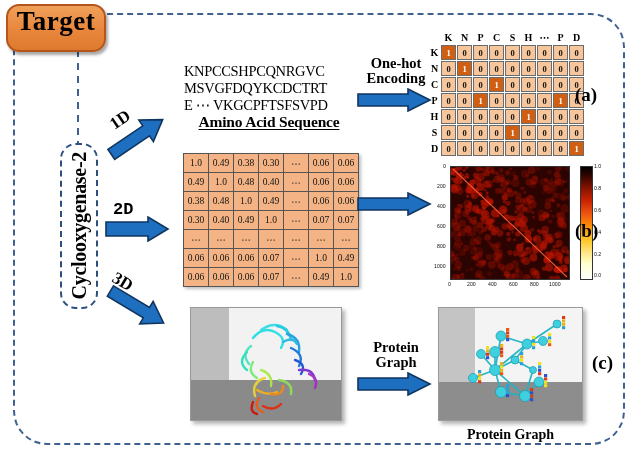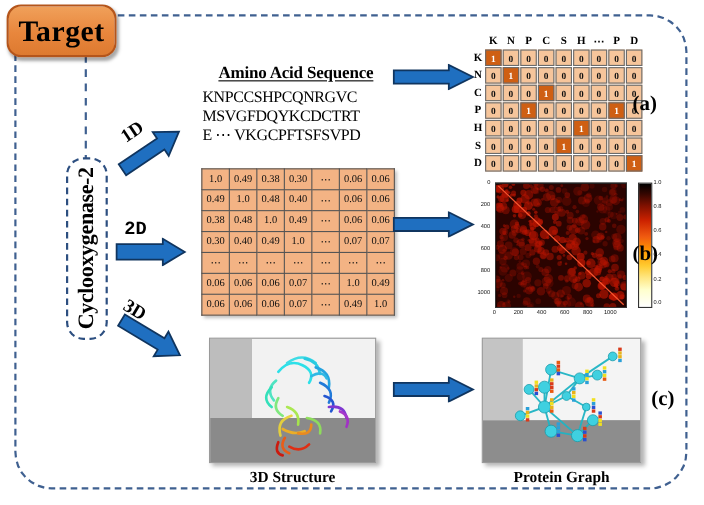--- a/index.html
+++ b/index.html
@@ -11,21 +11,21 @@
     position:absolute;left:13px;top:13px;width:612px;height:432px;
     border:2px dashed #3f6090;border-radius:34px;box-sizing:border-box;
   }
 
   
   #target-badge{
     position:absolute;left:6px;top:4px;width:96px;height:44px;
     background:linear-gradient(180deg,#f0a05a 0%,#e8863c 55%,#dd7a30 100%);
     border:2px solid #b4551b;border-radius:13px;
     box-shadow:2px 3px 3px rgba(0,0,0,.35);
-    display:flex;align-items:center;justify-content:center;
+    display:flex;justify-content:center;
     font-weight:bold;font-size:27px;letter-spacing:.5px;z-index:6;
   }
 
   
   #cox2-box{
     position:absolute;left:60px;top:143px;width:38px;height:166px;
     border:2px dashed #2d4f80;border-radius:16px;box-sizing:border-box;
     display:flex;align-items:center;justify-content:center;z-index:4;
   }
   #cox2-label{
@@ -137,27 +137,29 @@
 <div class="dim-label" style="left:112px;top:272px;transform:rotate(31deg);">3D</div>
 <div class="arrow-wrap" style="left:104px;top:282px;">
   <svg width="66" height="50" viewBox="0 0 66 50">
     <g transform="rotate(31 33 25)">
       <polygon points="2,19 44,19 44,12 64,25 44,38 44,31 2,31" fill="#1f6fc0" stroke="#10355f" stroke-width="1.6"></polygon>
     </g>
   </svg>
 </div>
 
 <div id="seq-panel">
-  <div id="seq-title">Amino Acid Sequence</div>
   <div id="seq-body">KNPCCSHPCQNRGVC
 MSVGFDQYKCDCTRT
 E ⋯ VKGCPFTSFSVPD</div>
+  <div id="seq-title">Amino Acid Sequence</div>
 </div>
 
 <div class="arrow-wrap" style="left:356px;top:56px;width:80px;">
+  <div class="arrow-label" style="font-size:14.5px;">One-hot
+Encoding</div>
   <svg width="76" height="24" viewBox="0 0 76 24" style="margin-top:2px;">
     <polygon points="2,6 52,6 52,1 74,12 52,23 52,18 2,18" fill="#1f6fc0" stroke="#10355f" stroke-width="1.6"></polygon>
   </svg>
 </div>
 
 <div id="onehot-panel">
   <table class="mx">
     <thead>
       <tr>
         <th class="rowhdr"></th>
@@ -791,20 +793,22 @@
   <div class="cbar-tick" style="top:3px;">1.0</div>
   <div class="cbar-tick" style="top:25px;">0.8</div>
   <div class="cbar-tick" style="top:47px;">0.6</div>
   <div class="cbar-tick" style="top:69px;">0.4</div>
   <div class="cbar-tick" style="top:91px;">0.2</div>
   <div class="cbar-tick" style="top:112px;">0.0</div>
 </div>
 <div class="panel-tag" style="left:575px;top:220px;">(b)</div>
 
 <div class="arrow-wrap" style="left:356px;top:340px;width:80px;">
+  <div class="arrow-label" style="font-size:14.5px;">Protein
+Graph</div>
   <svg width="76" height="24" viewBox="0 0 76 24" style="margin-top:2px;">
     <polygon points="2,6 52,6 52,1 74,12 52,23 52,18 2,18" fill="#1f6fc0" stroke="#10355f" stroke-width="1.6"></polygon>
   </svg>
 </div>
 
 <div class="img-panel" style="left:190px;top:307px;">
   <div class="img-frame" style="width:150px;height:112px;">
     <svg width="150" height="112" viewBox="0 0 150 112">
       <rect x="0" y="0" width="150" height="112" fill="#b4b4b4"></rect>
       <rect x="38" y="0" width="112" height="72" fill="#f2f2f2"></rect>
@@ -827,21 +831,20 @@
         <path d="M80,86 q12,2 12,-8" stroke="#f08a1a"></path>
         <path d="M68,90 q-6,10 4,14" stroke="#ef5b12"></path>
         <path d="M72,98 q10,6 18,-2" stroke="#e42a0e"></path>
         <path d="M62,94 q-4,10 4,12" stroke="#d01508"></path>
         <path d="M88,72 q14,2 12,14" stroke="#8fe05a"></path>
         <path d="M56,44 q-10,10 0,18" stroke="#2ae0b8"></path>
         <path d="M92,34 q10,-6 14,2" stroke="#25b6e4"></path>
       </g>
     </svg>
   </div>
-  <div class="img-caption">3D Structure</div>
 </div>
 
 <div class="img-panel" style="left:438px;top:307px;">
   <div class="img-frame" style="width:143px;height:112px;">
     <svg width="143" height="112" viewBox="0 0 143 112">
       <rect x="0" y="0" width="143" height="112" fill="#b9b9b9"></rect>
       <rect x="36" y="0" width="107" height="74" fill="#f4f4f4"></rect>
       <polygon points="0,74 143,74 143,112 0,112" fill="#8d8d8d"></polygon>
       <polygon points="0,0 36,0 36,74 0,74" fill="#c4c4c4"></polygon>
       <g stroke="#1fb4c4" stroke-width="1.7" fill="none" opacity="0.95">

